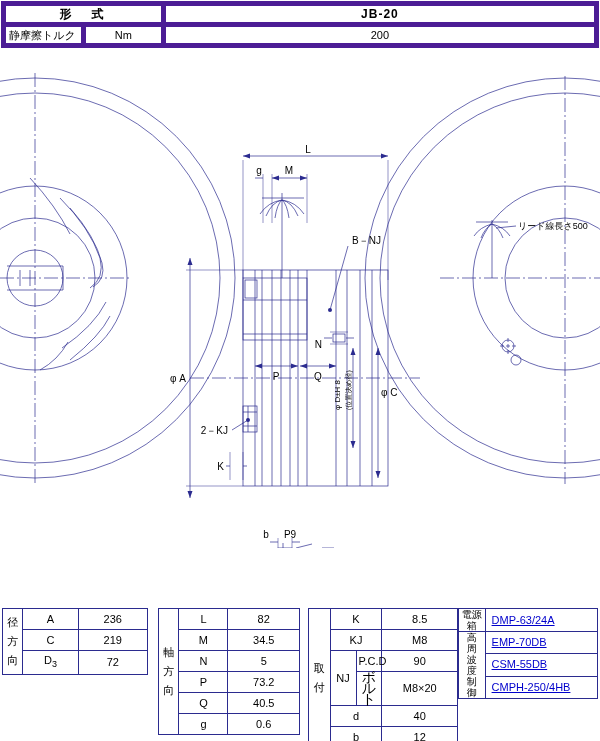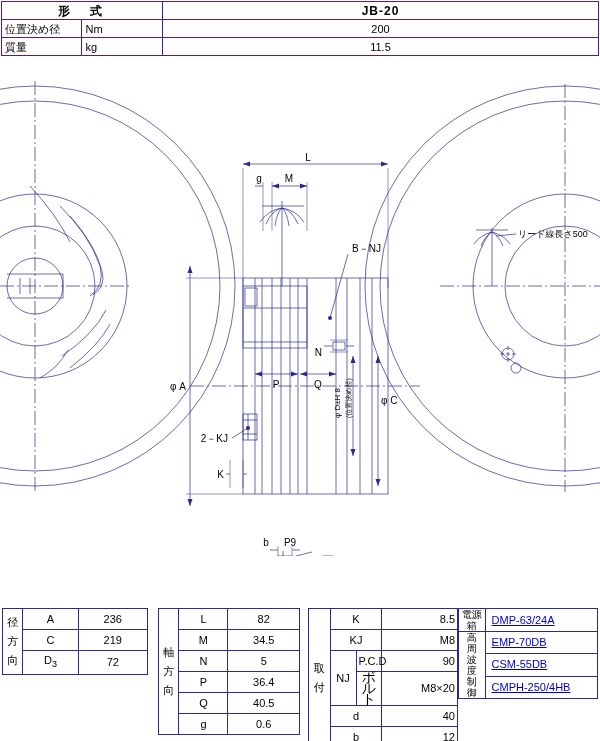--- a/index.html
+++ b/index.html
@@ -17,41 +17,41 @@
   }
 
   
   table.spec {
     border-collapse: collapse;
     width: 598px;
     margin: 1px 0 0 1px;
     table-layout: fixed;
   }
   table.spec th, table.spec td {
-    border: 1px solid #4c1d95;
+    border: 5px solid #4c1d95;
     height: 18px;
     font-weight: normal;
     font-size: 11px;
     padding: 0 3px;
     line-height: 16px;
   }
   table.spec th.hdr-form {
     text-align: center;
     font-weight: bold;
     font-size: 12px;
     letter-spacing: 4px;
   }
   table.spec th.hdr-model {
     text-align: center;
     font-weight: bold;
     font-size: 12px;
     letter-spacing: 1px;
   }
   .c-name { width: 110px; text-align: left; }
-  .c-unit { width: 190px; text-align: left; }
+  .c-unit { width: 190px; text-align: center; }
   .c-val  { width: 298px; text-align: center; }
 
   
   .drawing {
     position: relative;
     width: 600px;
     height: 500px;
     overflow: hidden;
   }
   .drawing svg { position: absolute; top: 0; left: 0; }
@@ -91,21 +91,21 @@
 
   
   .tbl-axial { width: 142px; margin-left: 10px; }
   .tbl-axial .k { width: 48px; }
   .tbl-axial .v { width: 70px; }
 
   
   .tbl-mount { width: 150px; margin-left: 8px; }
   .tbl-mount .k2 { width: 28px; }
   .tbl-mount .k { width: 48px; }
-  .tbl-mount .v { width: 70px; text-align: right; }
+  .tbl-mount .v { width: 70px; }
 
   
   .tbl-acc { width: 140px; margin-left: 0; }
   .tbl-acc .k { width: 26px; font-size: 10px; line-height: 11px; }
   .tbl-acc .v { width: 110px; text-align: left; padding-left: 6px; }
   .tbl-acc .v a {
     color: #0000cc;
     text-decoration: underline;
     font-size: 11px;
   }
@@ -115,28 +115,23 @@
 </head>
 <body>
 
 <table class="spec">
   <tbody>
       <tr>
     <th class="hdr-form c-name" colspan="2">形　式</th>
     <th class="hdr-model c-val">JB-20</th>
   </tr>
   <tr>
-    <td class="c-name">位置決め径</td>
+    <td class="c-name">静摩擦トルク</td>
     <td class="c-unit">Nm</td>
     <td class="c-val">200</td>
-  </tr>
-  <tr>
-    <td class="c-name">質量</td>
-    <td class="c-unit">kg</td>
-    <td class="c-val">11.5</td>
   </tr>
 </tbody>
   </table>
 
 <div class="drawing">
 <svg width="600" height="500" viewBox="0 0 600 500" xmlns="http://www.w3.org/2000/svg">
   <g fill="none" stroke="#2b2b8f" stroke-width="0.7">
 
     <circle cx="35" cy="230" r="200"></circle>
     <circle cx="35" cy="230" r="185"></circle>
@@ -345,21 +340,21 @@
     <tr>
       <td class="k">M</td>
       <td class="v">34.5</td>
     </tr>
     <tr>
       <td class="k">N</td>
       <td class="v">5</td>
     </tr>
     <tr>
       <td class="k">P</td>
-      <td class="v">36.4</td>
+      <td class="v">73.2</td>
     </tr>
     <tr>
       <td class="k">Q</td>
       <td class="v">40.5</td>
     </tr>
     <tr>
       <td class="k">g</td>
       <td class="v">0.6</td>
     </tr>
   </tbody>

